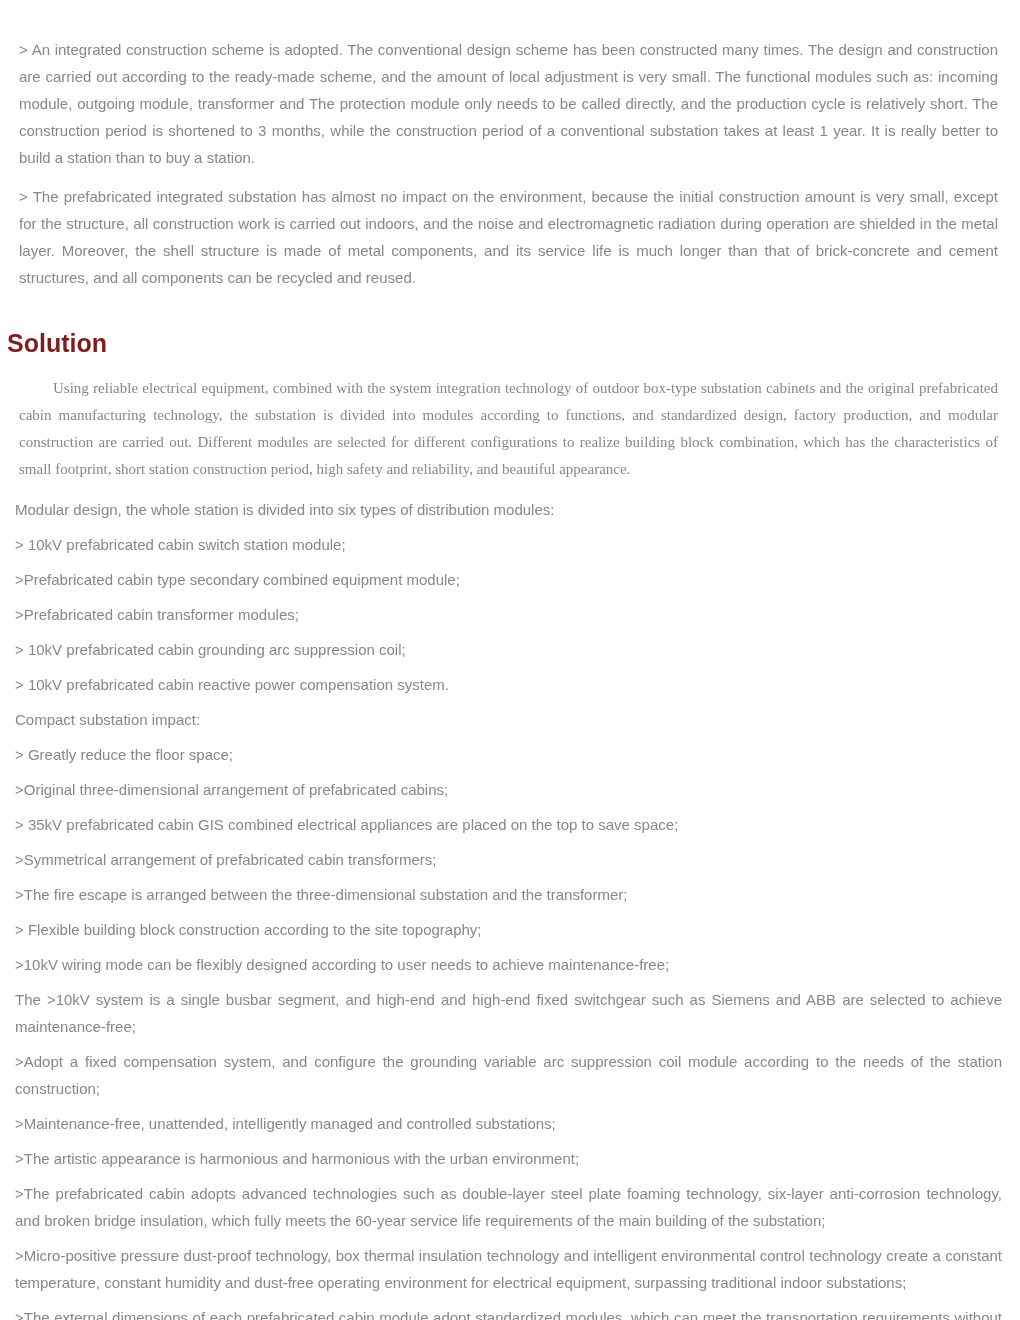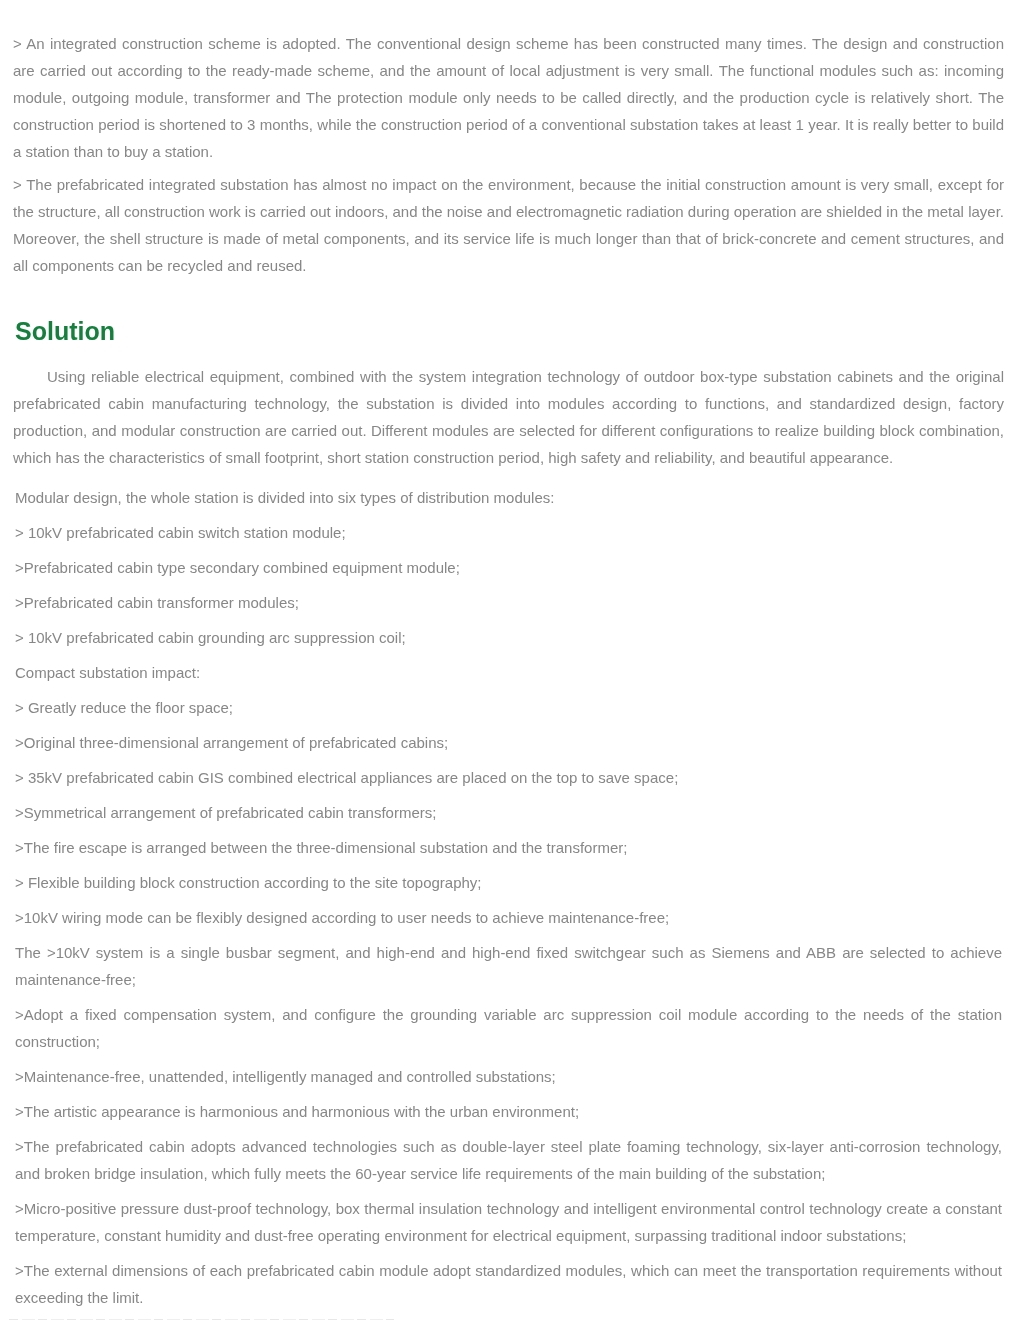--- a/index.html
+++ b/index.html
@@ -16,34 +16,35 @@
   .content {
     box-sizing: border-box;
     width: 1020px;
     padding: 24px 10px 0 7px;
     color: #878787;
     font-size: 15px;
     line-height: 27px;
     text-align: justify;
   }
   .para {
-    margin: 6px;
+    margin: 12px;
     text-align: justify;
   }
   .solution-heading {
-    margin: 37px 0 17px 8px;
+    margin: 37px 0 17px 0;
     font-size: 25px;
     line-height: 30px;
     font-weight: bold;
-    color: #15803d;
+    color: #7f1d1d;
     text-align: left;
   }
   .solution-intro {
     text-indent: 34px;
     margin-bottom: 13px;
+    font-family: Liberation Serif, serif;
   }
   .lines .para {
     margin: 8px;
   }
   .cutoff-remnant {
     margin-top: 2px;
     margin-left: 2px;
     width: 385px;
     height: 4px;
     overflow: hidden;
@@ -68,20 +69,21 @@
   <h2 class="solution-heading">Solution</h2>
 
   <p class="para solution-intro">Using reliable electrical equipment, combined with the system integration technology of outdoor box-type substation cabinets and the original prefabricated cabin manufacturing technology, the substation is divided into modules according to functions, and standardized design, factory production, and modular construction are carried out. Different modules are selected for different configurations to realize building block combination, which has the characteristics of small footprint, short station construction period, high safety and reliability, and beautiful appearance.</p>
 
   <div class="lines">
     <p class="para">Modular design, the whole station is divided into six types of distribution modules:</p>
     <p class="para">&gt; 10kV prefabricated cabin switch station module;</p>
     <p class="para">&gt;Prefabricated cabin type secondary combined equipment module;</p>
     <p class="para">&gt;Prefabricated cabin transformer modules;</p>
     <p class="para">&gt; 10kV prefabricated cabin grounding arc suppression coil;</p>
+    <p class="para">&gt; 10kV prefabricated cabin reactive power compensation system.</p>
     <p class="para">Compact substation impact:</p>
     <p class="para">&gt; Greatly reduce the floor space;</p>
     <p class="para">&gt;Original three-dimensional arrangement of prefabricated cabins;</p>
     <p class="para">&gt; 35kV prefabricated cabin GIS combined electrical appliances are placed on the top to save space;</p>
     <p class="para">&gt;Symmetrical arrangement of prefabricated cabin transformers;</p>
     <p class="para">&gt;The fire escape is arranged between the three-dimensional substation and the transformer;</p>
     <p class="para">&gt; Flexible building block construction according to the site topography;</p>
     <p class="para">&gt;10kV wiring mode can be flexibly designed according to user needs to achieve maintenance-free;</p>
     <p class="para">The &gt;10kV system is a single busbar segment, and high-end and high-end fixed switchgear such as Siemens and ABB are selected to achieve maintenance-free;</p>
     <p class="para">&gt;Adopt a fixed compensation system, and configure the grounding variable arc suppression coil module according to the needs of the station construction;</p>

